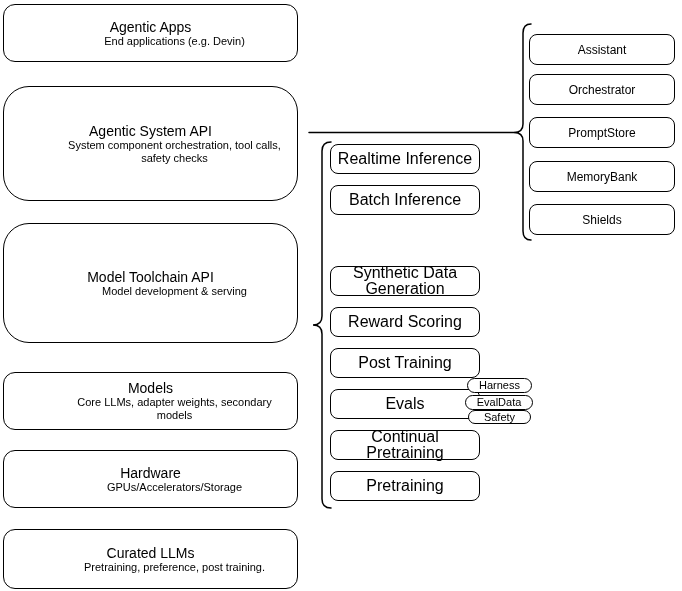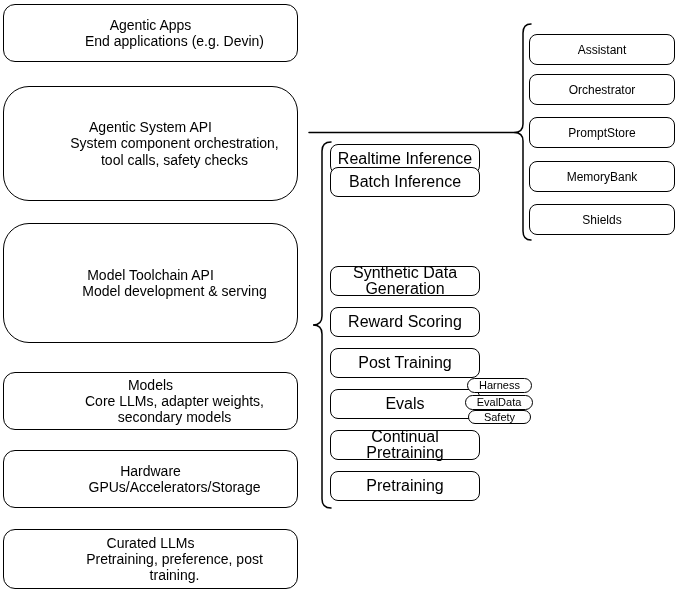--- a/index.html
+++ b/index.html
@@ -36,38 +36,38 @@
     z-index: 1;
   }
   .lbox {
     left: 3px;
     width: 295px;
     flex-direction: column;
     gap: 0;
     padding: 2px 16px;
   }
   .lbox .t { font-size: 14px; line-height: 1.15; }
-  .lbox .s { font-size: 14px; line-height: 1.15; margin-left: 48px; }
+  .lbox .s { font-size: 11px; line-height: 1.15; margin-left: 48px; }
   .r12 { border-radius: 12px; }
   .r26 { border-radius: 26px; }
   #lb-apps      { top: 4px;   height: 58px; }
   #lb-system    { top: 86px;  height: 115px; }
   #lb-toolchain { top: 223px; height: 120px; }
   #lb-models    { top: 372px; height: 58px; }
   #lb-hardware  { top: 450px; height: 58px; }
   #lb-data      { top: 529px; height: 60px; }
   .mbox {
     left: 330px;
     width: 150px;
     height: 30px;
     border-radius: 8px;
     font-size: 16px;
     line-height: 1;
   }
-  #mb-0 { top: 144px; } #mb-1 { top: 167px; } #mb-2 { top: 225px; }
+  #mb-0 { top: 144px; } #mb-1 { top: 185px; } #mb-2 { top: 225px; }
   #mb-3 { top: 266px; } #mb-4 { top: 307px; } #mb-5 { top: 348px; }
   #mb-6 { top: 389px; } #mb-7 { top: 430px; } #mb-8 { top: 471px; }
   .rbox {
     left: 529px;
     width: 146px;
     height: 31px;
     border-radius: 8px;
     font-size: 12px;
     line-height: 1;
   }

